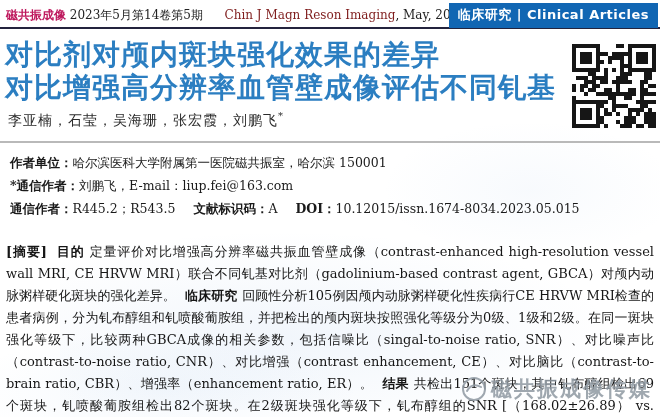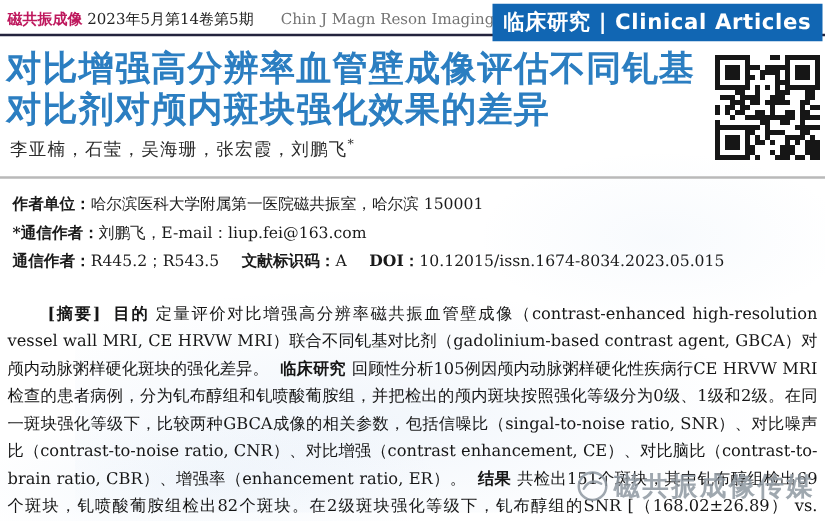--- a/index.html
+++ b/index.html
@@ -16,27 +16,27 @@
   .wash2{left:-40px;top:330px;width:400px;height:120px;
     background:radial-gradient(ellipse at 50% 50%, rgba(130,175,225,0.08), rgba(130,175,225,0) 70%);}
   .wash3{left:380px;top:120px;width:300px;height:140px;
     background:radial-gradient(ellipse at 50% 50%, rgba(130,175,225,0.06), rgba(130,175,225,0) 70%);}
 
   
   .header-rule{position:absolute;left:0;right:0;top:27px;height:2px;background:#23233d;z-index:1;}
   .header-left{position:absolute;left:6px;top:7px;font-size:12px;white-space:nowrap;z-index:2;}
   .jname-cn{color:#be185d;font-weight:bold;}
   .issue-cn{color:#222;text-align:center;}
-  .jname-en{color:#737373;}
+  .jname-en{color:#7f1d1d;}
   .issue-en{color:#222;}
   .badge{
     position:absolute;right:2px;top:3px;z-index:3;
     background:#1166b3;color:#ffffff;
     font-family:"DejaVu Sans","Liberation Sans",sans-serif;
-    font-size:17px;font-weight:bold;
+    font-size:13px;font-weight:bold;
     padding:3px 9px 4px 9px;letter-spacing:0.5px;white-space:nowrap;
   }
 
   
   .title{
     position:absolute;left:5px;top:38px;width:560px;z-index:2;
     font-family:"DejaVu Sans","Liberation Sans",sans-serif;
     font-size:28px;font-weight:bold;color:#2b7ec1;
     line-height:33px;letter-spacing:1px;
   }
@@ -58,21 +58,21 @@
   .meta p{margin:4px;}
   .lbl{font-weight:bold;}
   .gap{display:inline-block;width:14px;}
 
   
   .abstract{
     position:absolute;left:6px;right:6px;top:241px;z-index:2;
     font-size:13px;line-height:22px;text-align:justify;color:#161616;
   }
   .abstract p{margin:0;}
-  .ab-label{font-weight:bold;margin-left:32px;}
+  .ab-label{font-weight:bold;}
   .ab-head{font-weight:bold;padding:0 5px;}
 
   
   .wm{
     position:absolute;right:8px;bottom:14px;z-index:5;
     display:flex;align-items:center;gap:4px;
     color:#8f99a2;opacity:0.85;
     font-family:"DejaVu Sans","Liberation Sans",sans-serif;
     font-size:21px;font-weight:bold;letter-spacing:2px;
     pointer-events:none;
@@ -90,22 +90,22 @@
 <div class="header-left">
   <span class="jname-cn">磁共振成像</span>
   <span class="issue-cn">2023年5月第14卷第5期</span>
   <span class="gap"></span>
   <span class="jname-en">Chin J Magn Reson Imaging</span><span class="issue-en">, May, 2023, Vol. 14, No. 5</span>
 </div>
 <div class="badge">临床研究 | Clinical Articles</div>
 <div class="header-rule"></div>
 
 <div class="title">
+  <div>对比剂对颅内斑块强化效果的差异</div>
   <div>对比增强高分辨率血管壁成像评估不同钆基</div>
-  <div>对比剂对颅内斑块强化效果的差异</div>
 </div>
 
 <div class="qr" id="qr"><svg width="84" height="84">
       <rect x="0" y="0" width="4" height="4" fill="#161616"></rect>
       <rect x="4" y="0" width="4" height="4" fill="#161616"></rect>
       <rect x="8" y="0" width="4" height="4" fill="#161616"></rect>
       <rect x="12" y="0" width="4" height="4" fill="#161616"></rect>
       <rect x="16" y="0" width="4" height="4" fill="#161616"></rect>
       <rect x="20" y="0" width="4" height="4" fill="#161616"></rect>
       <rect x="24" y="0" width="4" height="4" fill="#161616"></rect>

